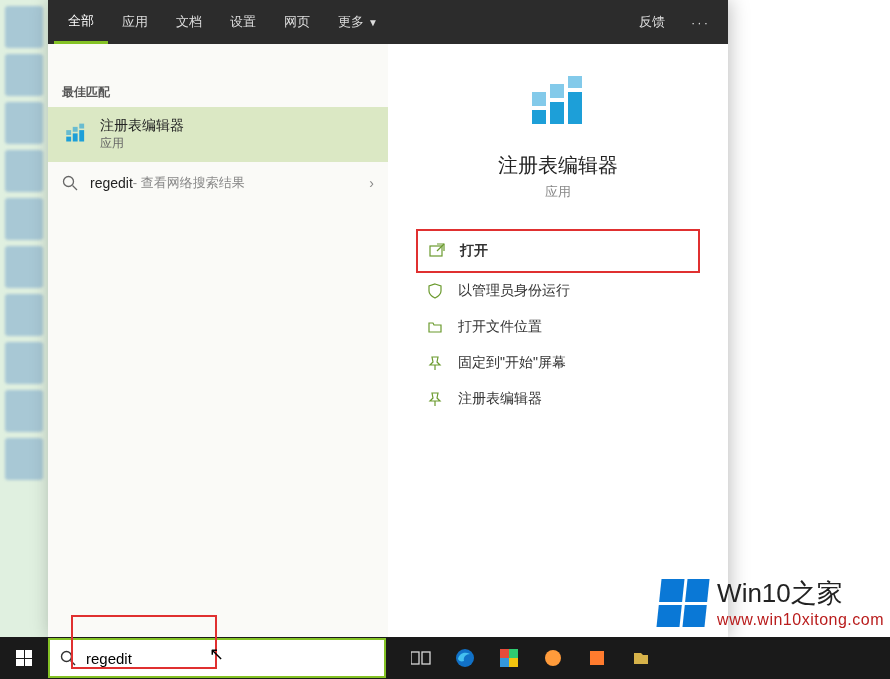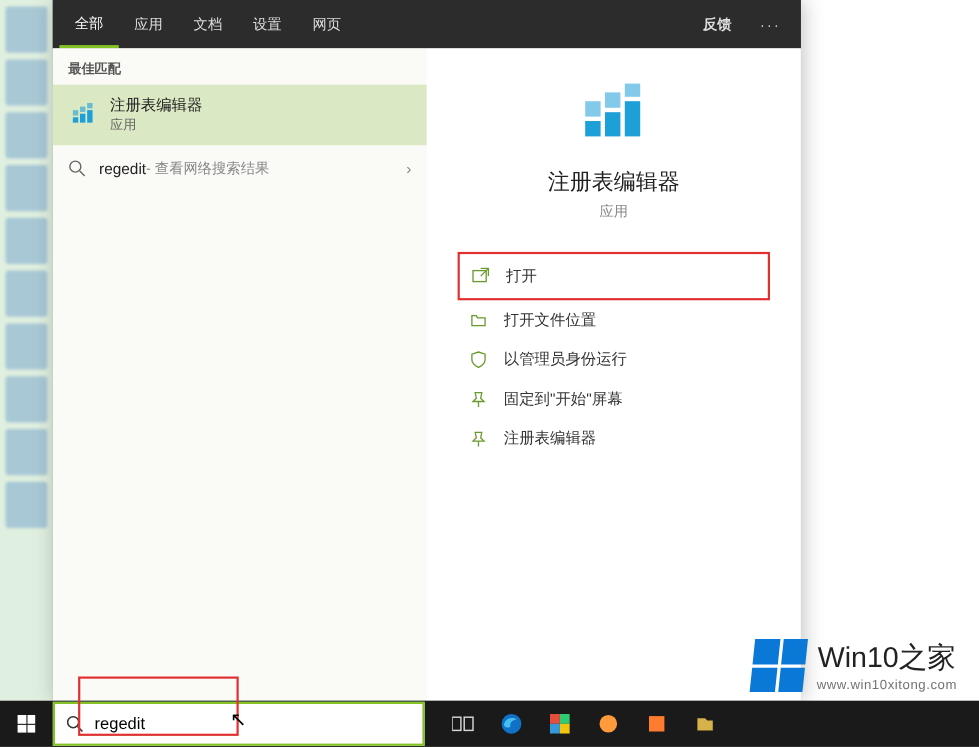--- a/index.html
+++ b/index.html
@@ -9,66 +9,66 @@
     .desktop-icons { position: absolute; left: 5px; top: 0; }
     .dicon { width: 38px; height: 42px; margin: 6px 0; background: rgba(100,150,200,.45); border-radius: 3px; filter: blur(1.5px); }
 
     .search-panel { position: absolute; left: 48px; top: 0; width: 680px; height: 637px; background: #14532d; box-shadow: 2px 0 18px rgba(0,0,0,.25); display: flex; flex-direction: column; }
 
     .top-bar { height: 44px; background: #2c2c2c; display: flex; align-items: center; padding: 0 6px; color: #ddd; font-size: 13px; }
     .tab { padding: 0 14px; height: 44px; display: flex; align-items: center; cursor: pointer; }
     .tab.active { color: #fff; border-bottom: 3px solid #84c225; }
     .more-caret { margin-left: 4px; font-size: 10px; }
     .flex-spacer { flex: 1; }
-    .feedback { padding: 0 14px; cursor: pointer; font-weight: bold; }
+    .feedback { padding: 0 14px; cursor: pointer; }
     .menu-dots { padding: 0 12px; letter-spacing: 2px; cursor: pointer; }
 
     .body { flex: 1; display: flex; background: #f8f8f8; }
 
     .left-col { width: 340px; background: #fafaf7; display: flex; flex-direction: column; }
-    .section-header { font-size: 12px; color: #555; padding: 10px 14px 6px; font-weight: 600; }
+    .section-header { font-size: 12px; color: #555; padding: 10px 14px 6px; font-weight: 600; margin-top: 30px; }
     .best-match { display: flex; align-items: center; padding: 10px 14px; background: #dbe8c4; cursor: pointer; }
     .bm-icon { width: 28px; height: 28px; margin-right: 10px; display: flex; align-items: center; justify-content: center; }
     .bm-text .title { font-size: 14px; color: #222; }
     .bm-text .sub { font-size: 12px; color: #666; }
 
     .web-row { display: flex; align-items: center; padding: 12px 14px; cursor: pointer; }
     .web-row .mag { width: 16px; height: 16px; margin-right: 12px; }
     .web-row .term { font-size: 14px; color: #222; }
     .web-row .hint { font-size: 13px; color: #888; }
     .web-row .chev { margin-left: auto; color: #888; font-size: 14px; }
 
     .right-col { flex: 1; background: #fff; padding: 26px 28px 0; }
     .big-icon { display: flex; justify-content: center; margin-top: 4px; }
     .big-title { text-align: center; font-size: 20px; color: #222; margin-top: 14px; }
     .big-sub { text-align: center; font-size: 13px; color: #888; margin-top: 4px; margin-bottom: 28px; }
 
     .actions { display: flex; flex-direction: column; gap: 0; }
     .action { display: flex; align-items: center; height: 36px; padding: 0 10px; font-size: 14px; color: #333; cursor: pointer; }
     .action .aicon { width: 18px; height: 18px; margin-right: 14px; display: flex; align-items: center; justify-content: center; }
-    .action.highlighted { border: 2px solid #e03030; height: 44px; }
+    .action.highlighted { border: 2px solid #e03030; height: 44px; font-weight: bold; }
 
     .taskbar { position: absolute; left: 0; bottom: 0; width: 890px; height: 42px; background: #1a1a1a; display: flex; align-items: center; }
     .start-btn { width: 48px; height: 42px; display: flex; align-items: center; justify-content: center; cursor: pointer; }
     .win-logo { width: 16px; height: 16px; display: grid; grid-template: 1fr 1fr / 1fr 1fr; gap: 1px; }
     .win-logo span { background: #fff; }
 
     .search-box { width: 338px; height: 40px; margin: 1px 0; background: #fff; border: 2px solid #84c225; display: flex; align-items: center; padding: 0 10px; }
     .search-box .mag { width: 16px; height: 16px; margin-right: 10px; }
     .search-box input { border: none; outline: none; flex: 1; font-size: 15px; background: transparent; }
 
     .tb-icons { display: flex; align-items: center; gap: 22px; margin-left: 24px; }
     .tb-icon { width: 22px; height: 22px; cursor: pointer; display: flex; align-items: center; justify-content: center; }
 
-    .watermark { position: absolute; right: 20px; bottom: 50px; text-align: center; }
+    .watermark { position: absolute; right: 6px; bottom: 50px; text-align: left; }
     .wm-logo { display: inline-grid; grid-template: 1fr 1fr / 1fr 1fr; gap: 3px; width: 48px; height: 48px; vertical-align: middle; transform: skewX(-6deg); }
     .wm-logo span { background: #0a78d6; }
     .wm-text { display: inline-block; vertical-align: middle; margin-left: 6px; }
     .wm-text .big { font-size: 26px; color: #222; font-weight: 500; }
-    .wm-text .small { font-size: 12px; color: #737373; letter-spacing: .5px; }
+    .wm-text .small { font-size: 16px; color: #b91c1c; letter-spacing: .5px; }
 
     .red-annot { position: absolute; left: 71px; bottom: 10px; width: 146px; height: 54px; border: 2px solid #e03030; pointer-events: none; }
 
     .cursor-arrow { position: absolute; font-size: 18px; color: #000; pointer-events: none; }
   </style>
 </head>
 <body>
 
 <div class="desktop-bg">
   <div class="desktop-icons">
@@ -85,20 +85,24 @@
   </div>
 </div>
 
 <div class="search-panel">
   <div class="top-bar">
     <div class="tab active">全部</div>
     <div class="tab">应用</div>
     <div class="tab">文档</div>
     <div class="tab">设置</div>
     <div class="tab">网页</div>
+    <div class="tab">
+      <span>更多</span>
+      <span class="more-caret">▼</span>
+    </div>
     <div class="flex-spacer"></div>
     <div class="feedback">反馈</div>
     <div class="menu-dots">···</div>
   </div>
 
   <div class="body">
     <div class="left-col">
       <div class="section-header">最佳匹配</div>
       <div class="best-match">
         <div class="bm-icon">
@@ -153,32 +157,32 @@
                 <rect x="1" y="3" width="12" height="10" fill="none" stroke="#6a9a2d" stroke-width="1.2"></rect>
                 <path d="M8 1 L15 1 L15 8" fill="none" stroke="#6a9a2d" stroke-width="1.2"></path>
                 <path d="M15 1 L8 8" stroke="#6a9a2d" stroke-width="1.2"></path>
               </svg>
           </span>
           <span>打开</span>
         </div>
         <div class="action">
           <span class="aicon">
             <svg width="16" height="16" viewBox="0 0 16 16">
+                <path d="M8 1 L14 3 V8 C14 12 8 15 8 15 C8 15 2 12 2 8 V3 Z" fill="none" stroke="#6a9a2d" stroke-width="1.2"></path>
+              </svg>
+          </span>
+          <span>以管理员身份运行</span>
+        </div>
+        <div class="action">
+          <span class="aicon">
+            <svg width="16" height="16" viewBox="0 0 16 16">
                 <path d="M2 4 h4 l1 2 h7 v7 h-12 z" fill="none" stroke="#6a9a2d" stroke-width="1.2"></path>
               </svg>
           </span>
           <span>打开文件位置</span>
-        </div>
-        <div class="action">
-          <span class="aicon">
-            <svg width="16" height="16" viewBox="0 0 16 16">
-                <path d="M8 1 L14 3 V8 C14 12 8 15 8 15 C8 15 2 12 2 8 V3 Z" fill="none" stroke="#6a9a2d" stroke-width="1.2"></path>
-              </svg>
-          </span>
-          <span>以管理员身份运行</span>
         </div>
         <div class="action">
           <span class="aicon">
             <svg width="16" height="16" viewBox="0 0 16 16">
                 <path d="M5 2 h6 l-1 5 l3 3 h-10 l3 -3 z M8 10 v5" fill="none" stroke="#6a9a2d" stroke-width="1.2"></path>
               </svg>
           </span>
           <span>固定到"开始"屏幕</span>
         </div>
         <div class="action">

